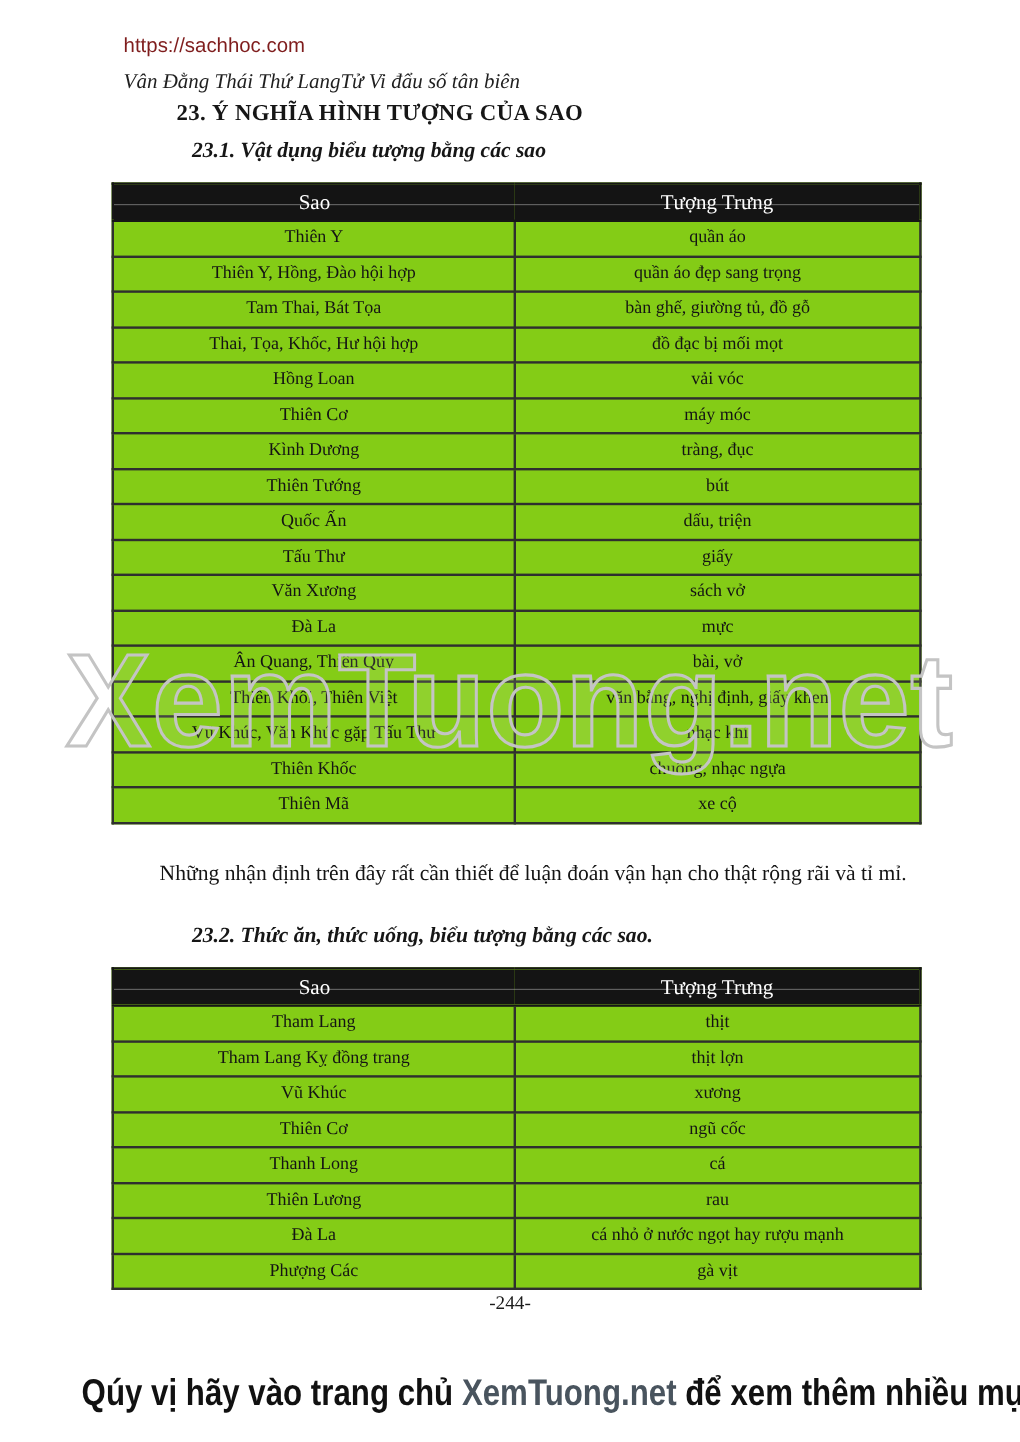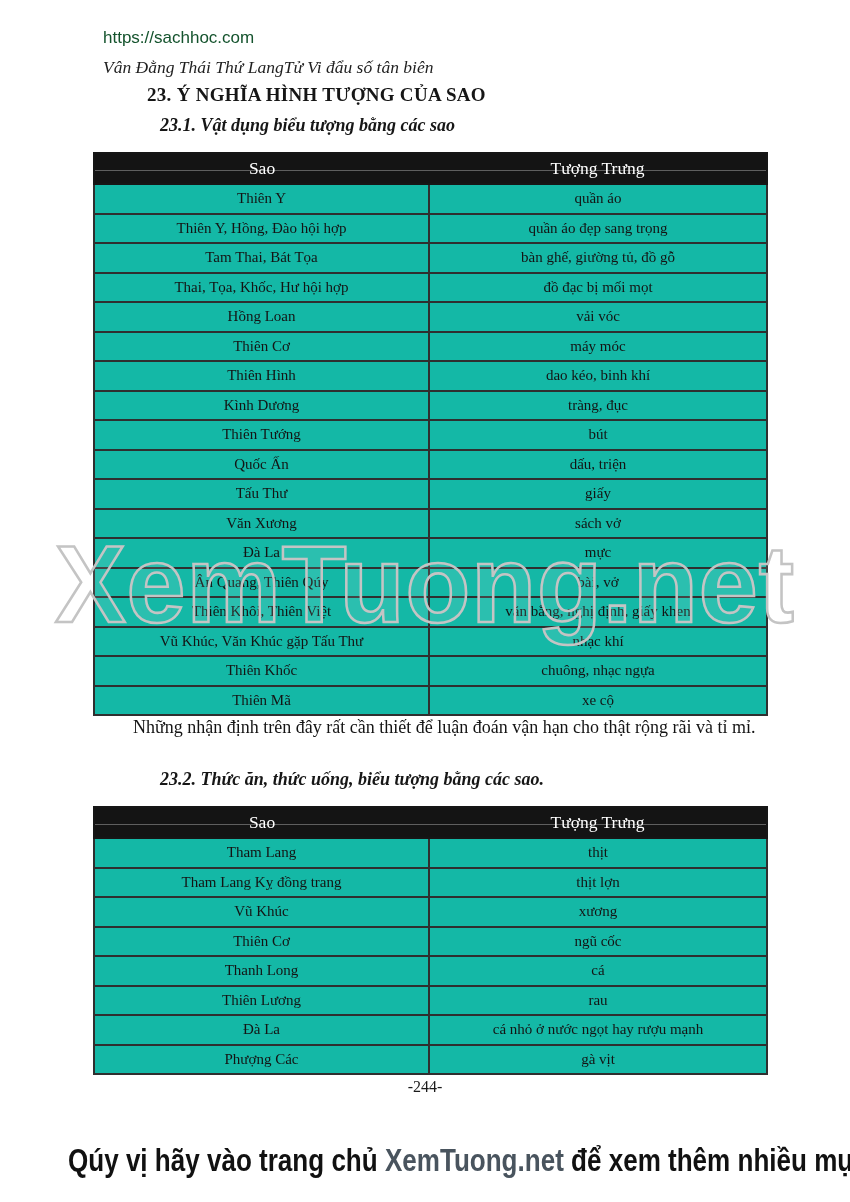--- a/index.html
+++ b/index.html
@@ -8,21 +8,21 @@
     width:850px;height:1202px;
     background:#ffffff;
     overflow:hidden;
     font-family:"Liberation Serif", serif;
     color:#161616;
   }
   
   .top-link{
     position:absolute;left:103px;top:28px;
     font-family:"Liberation Sans", sans-serif;
-    font-size:17px;color:#14532d;
+    font-size:17px;color:#7f1d1d;
   }
   
   .running-head{
     position:absolute;left:103px;top:57px;width:625px;
     display:flex;
     font-style:italic;font-size:17.5px;color:#1f1f1f;
   }
   
   .chapter-title{
     position:absolute;left:147px;top:84px;
@@ -32,21 +32,21 @@
     position:absolute;left:160px;
     font-size:18px;font-weight:bold;font-style:italic;
   }
   .sub-title.s1{top:115px;}
   .sub-title.s2{top:769px;}
   
   table.startable{
     position:absolute;left:93px;width:675px;
     border-collapse:collapse;table-layout:fixed;
     border:2px solid #161616;
-    background:#14b8a6;
+    background:#84cc16;
   }
   table.t1{top:152px;}
   table.t2{top:806px;}
   table.startable col.c1{width:335px;}
   table.startable th{
     position:relative;
     background:#141414;color:#ffffff;
     font-weight:normal;font-size:17.5px;
     height:27px;text-align:center;
     border-bottom:2px solid #161616;
@@ -140,24 +140,20 @@
         </tr>
         <tr>
           <td>Hồng Loan</td>
           <td>vải vóc</td>
         </tr>
         <tr>
           <td>Thiên Cơ</td>
           <td>máy móc</td>
         </tr>
         <tr>
-          <td>Thiên Hình</td>
-          <td>dao kéo, binh khí</td>
-        </tr>
-        <tr>
           <td>Kình Dương</td>
           <td>tràng, đục</td>
         </tr>
         <tr>
           <td>Thiên Tướng</td>
           <td>bút</td>
         </tr>
         <tr>
           <td>Quốc Ấn</td>
           <td>dấu, triện</td>

